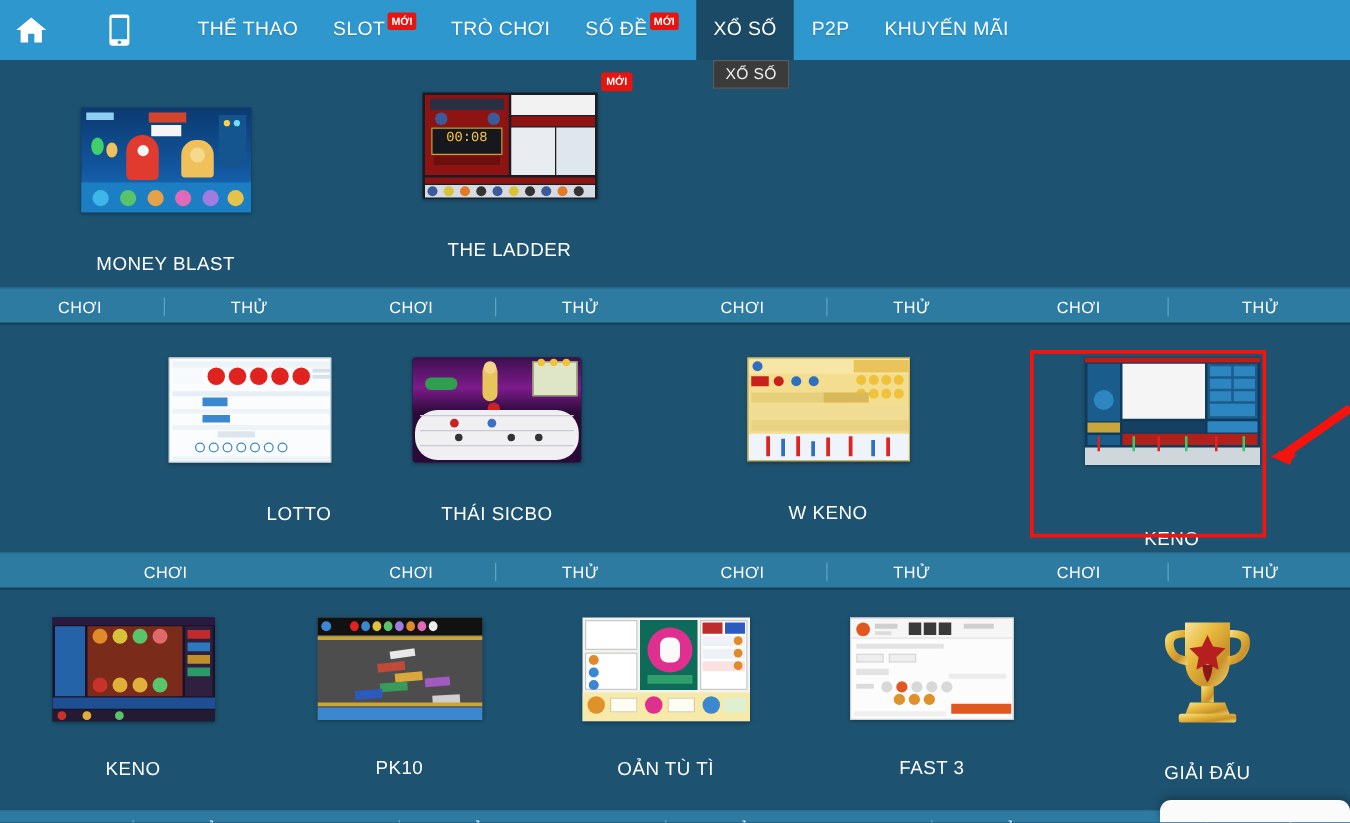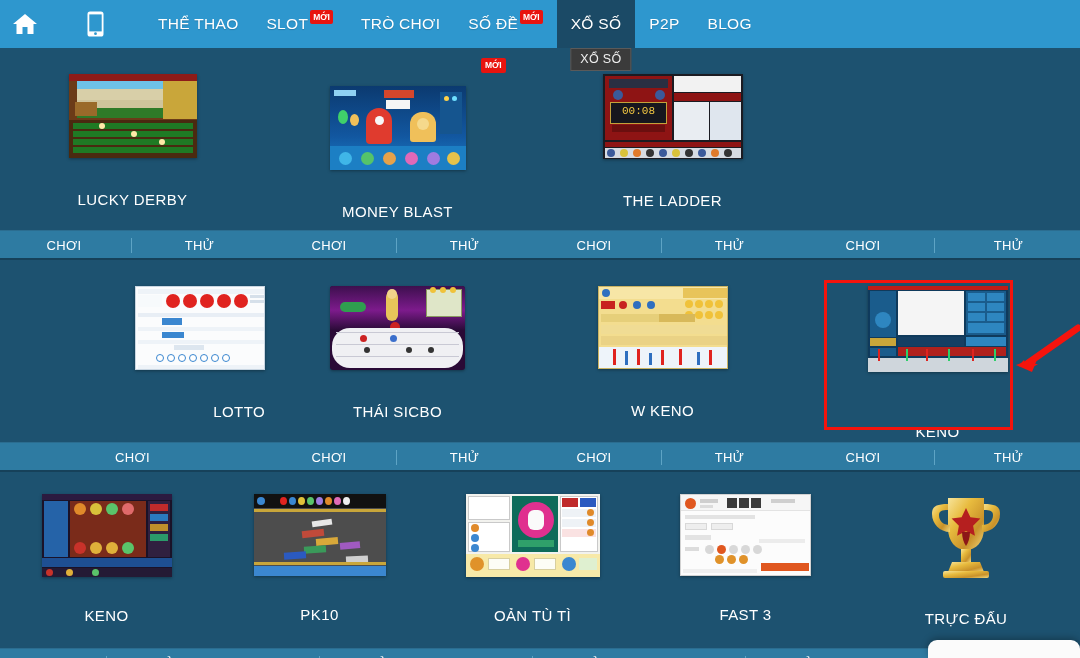--- a/index.html
+++ b/index.html
@@ -201,55 +201,31 @@
         <span class="badge-moi">MỚI</span>
       </div>
       <div class="nav-item active">
         <span>XỔ SỐ</span>
         <div class="tooltip">XỔ SỐ</div>
       </div>
       <div class="nav-item">
         <span>P2P</span>
       </div>
       <div class="nav-item">
-        <span>BLOG</span>
+        <span>KHUYẾN MÃI</span>
       </div>
     </div>
   </div>
 
   <div class="content">
 
     <div class="floating-badge" style="left:481px; top:10px;">MỚI</div>
 
     <div class="grid-row" style="height:148px;">
 
-      <div class="tile" style="width:265px; padding-top:26px;">
-        <div class="thumb-wrap" style="height:92px;">
-          <div class="thumb" style="width:128px;height:84px;background:#6b3b18;">
-            <div class="art">
-              <div class="hbar" style="left:0;top:0;width:128px;height:7px;background:#8e1b18;"></div>
-              <div class="hbar" style="left:8px;top:7px;width:86px;height:8px;background:#6ec2e8;"></div>
-              <div class="hbar" style="left:8px;top:15px;width:86px;height:11px;background:#d8cfa8;"></div>
-              <div class="hbar" style="left:8px;top:26px;width:86px;height:8px;background:#cfc49c;"></div>
-              <div class="hbar" style="left:8px;top:34px;width:86px;height:10px;background:#2f7a28;"></div>
-              <div class="hbar" style="left:94px;top:7px;width:34px;height:38px;background:#c9a63a;"></div>
-              <div class="hbar" style="left:0;top:46px;width:128px;height:38px;background:#4a2a10;"></div>
-              <div class="hbar" style="left:4px;top:49px;width:120px;height:6px;background:#1f7a24;"></div>
-              <div class="hbar" style="left:4px;top:57px;width:120px;height:6px;background:#1f7a24;"></div>
-              <div class="hbar" style="left:4px;top:65px;width:120px;height:6px;background:#1f7a24;"></div>
-              <div class="hbar" style="left:4px;top:73px;width:120px;height:6px;background:#1f7a24;"></div>
-              <div class="dot" style="left:30px;top:49px;width:6px;height:6px;background:#ffe9a8;"></div>
-              <div class="dot" style="left:62px;top:57px;width:6px;height:6px;background:#ffe9a8;"></div>
-              <div class="dot" style="left:90px;top:65px;width:6px;height:6px;background:#ffe9a8;"></div>
-              <div class="hbar" style="left:6px;top:28px;width:22px;height:14px;background:#9a6a2a;"></div>
-            </div>
-          </div>
-        </div>
-        <div class="tile-label" style="margin-top:33px;">LUCKY DERBY</div>
-      </div>
 
       <div class="tile" style="width:265px; padding-top:26px;margin-top:12px;">
         <div class="thumb-wrap" style="height:92px;">
           <div class="thumb" style="width:136px;height:84px;background:#0d3e74;">
             <div class="art">
               <div class="hbar" style="left:0;top:0;width:136px;height:84px;background:linear-gradient(180deg,#0b3a70 0%,#1257a0 60%,#1b7fc8 100%);"></div>
               <div class="hbar" style="left:4px;top:4px;width:22px;height:6px;background:#8fd0f2;"></div>
               <div class="hbar" style="left:54px;top:4px;width:30px;height:8px;background:#d4462c;"></div>
               <div class="hbar" style="left:56px;top:14px;width:24px;height:9px;background:#f5f5f5;"></div>
               <div class="hbar" style="left:110px;top:6px;width:22px;height:42px;background:#15558f;"></div>
@@ -673,21 +649,21 @@
               <path d="M30 10 C16 10 14 14 14 20 C14 30 22 38 32 38 L32 31 C25 31 21 27 21 21 C21 17 24 16 30 16 Z" fill="url(#gold)"></path>
               <path d="M66 10 C80 10 82 14 82 20 C82 30 74 38 64 38 L64 31 C71 31 75 27 75 21 C75 17 72 16 66 16 Z" fill="url(#gold)"></path>
               <rect x="43" y="55" width="10" height="13" fill="url(#gold)"></rect>
               <path d="M34 68 H62 L66 78 H30 Z" fill="url(#gold)"></path>
               <rect x="25" y="77" width="46" height="7" rx="2" fill="url(#gold)"></rect>
               <path d="M48 14 l4.4 9.2 10 1.4 -7.3 7.1 1.8 10 -8.9 -4.8 -8.9 4.8 1.8 -10 -7.3 -7.1 10 -1.4 Z" fill="#b51f1f"></path>
               <path d="M44 38 C44 44 46 49 48 52 C50 49 52 44 52 38 Z" fill="#8c1717"></path>
             </svg>
           </div>
         </div>
-        <div class="tile-label" style="margin-top:30px;">TRỰC ĐẤU</div>
+        <div class="tile-label" style="margin-top:30px;">GIẢI ĐẤU</div>
       </div>
     </div>
 
     <div class="action-row" style="margin-top:28px;">
       <div class="action-cell" style="width:103px;">
         <span class="action-btn">CHƠI</span>
       </div>
       <div class="action-cell" style="width:6px;">
           <div class="vdiv"></div>
         </div>

